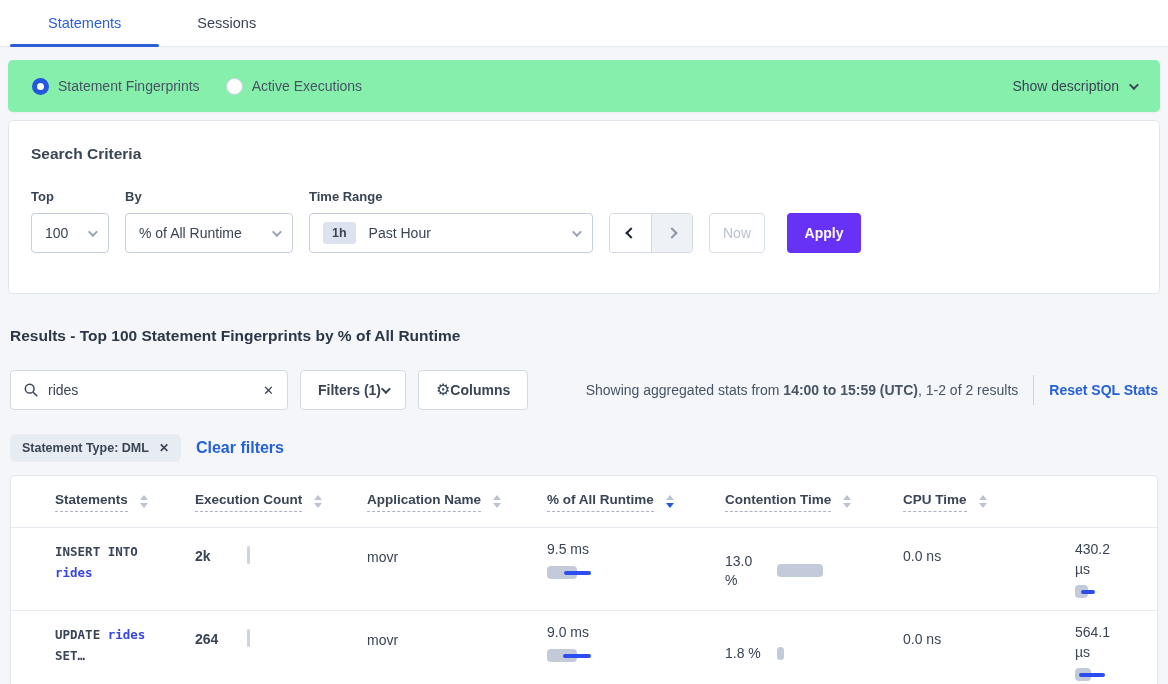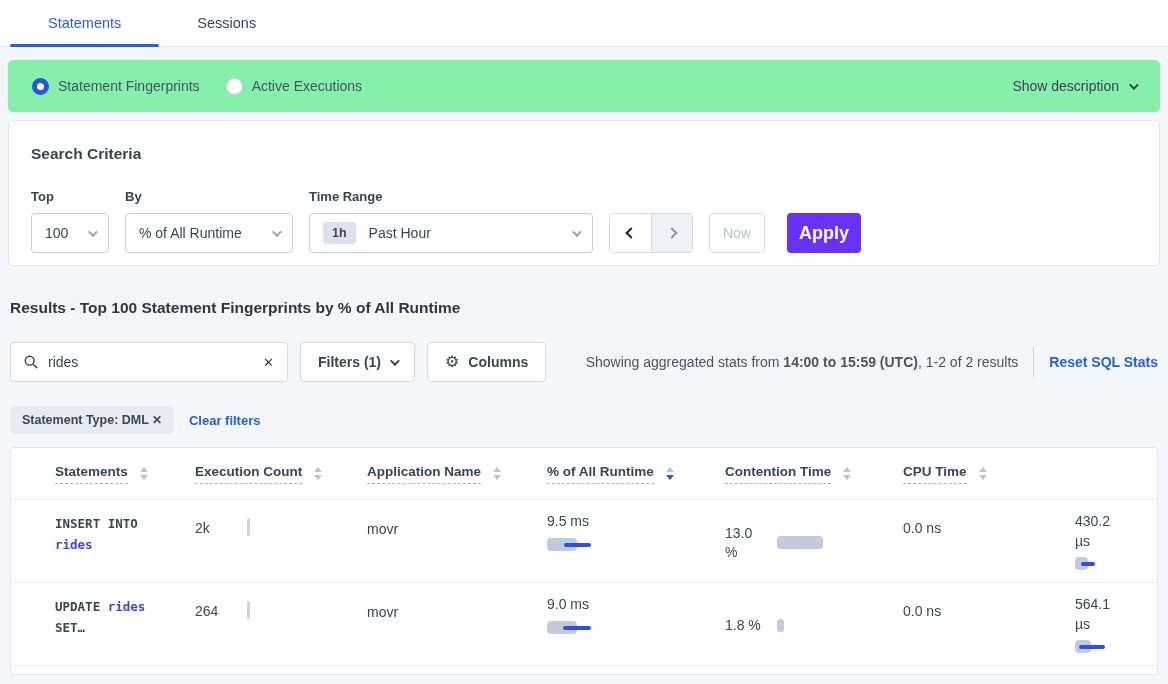--- a/index.html
+++ b/index.html
@@ -61,21 +61,21 @@
     transform: rotate(45deg) translateY(-2px);
   }
   .chev.left  { transform: rotate(135deg); }
   .chev.right { transform: rotate(-45deg); }
   
   .criteria-card {
     margin: 8px 8px 0;
     background: #fff;
     border: 1px solid #e2e7ee;
     border-radius: 5px;
-    padding: 24px 22px 12px;
+    padding: 24px 22px 40px;
   }
   .criteria-title { font-size: 15.5px; font-weight: 700; color: #394455; }
   .fields { display: flex; margin-top: 26px; align-items: flex-end; }
   .field { margin-right: 16px; }
   .field-label { font-size: 13px; font-weight: 700; color: #394455; margin-bottom: 9px; }
   .select {
     height: 40px; border: 1px solid #c6cede; border-radius: 4px;
     display: flex; align-items: center; padding: 0 13px;
     font-size: 14px; color: #394455; background: #fff; cursor: pointer;
   }
@@ -95,54 +95,54 @@
   .pager-btn .chev { width: 8px; height: 8px; border-width: 2.5px; }
   .pager-btn.disabled { background: #eef1f5; color: #8d97a8; border-left: 1px solid #d4dae4; cursor: default; }
   .btn-now {
     width: 56px; height: 40px; border: 1px solid #d8dee8; border-radius: 4px;
     background: #fff; color: #b9c1ce; font-size: 14px;
     display: flex; align-items: center; justify-content: center;
     margin-right: 22px; cursor: default;
   }
   .btn-apply {
     width: 74px; height: 40px; border: none; border-radius: 4px;
-    background: #6732f5; color: #fff; font-size: 18px; font-weight: 700;
+    background: #6732f5; color: #fff; font-size: 14px; font-weight: 700;
     display: flex; align-items: center; justify-content: center; cursor: pointer;
   }
   
   .results-heading { margin: 33px 10px 0; font-size: 15.5px; font-weight: 700; color: #2c3646; }
   .controls-row { margin: 25px 10px 0; display: flex; align-items: center; }
   .search-box {
     width: 278px; height: 40px; background: #fff;
     border: 1px solid #d4dae4; border-radius: 4px;
     display: flex; align-items: center; padding: 0 13px; gap: 10px;
   }
   .search-box input {
     border: none; outline: none; flex: 1; font-size: 14px; color: #394455;
     font-family: "Liberation Sans", sans-serif; min-width: 0;
   }
   .clear-x { color: #394455; font-size: 13px; cursor: pointer; }
   .btn {
     height: 40px; background: #fff; border: 1px solid #d4dae4; border-radius: 4px;
-    display: flex; align-items: center; gap: 9px; padding: 0 17px;
+    display: flex; align-items: center; padding: 0 17px;
     font-size: 14px; font-weight: 700; color: #394455; margin-left: 12px; cursor: pointer;
   }
   .gear { font-size: 16px; font-weight: 400; line-height: 1; }
   .status { margin-left: auto; font-size: 14px; color: #475464; white-space: nowrap; }
   .vdiv { width: 1px; height: 30px; background: #ccd3de; margin: 0 15px; }
   .link { color: #2460d8; font-weight: 700; font-size: 14px; cursor: pointer; white-space: nowrap; }
   
   .chip-row { margin: 24px 10px 0; display: flex; align-items: center; gap: 15px; }
   .chip {
     background: #e7ebf2; border-radius: 6px; padding: 7px 12px;
     font-size: 12.5px; font-weight: 700; color: #394455;
-    display: flex; align-items: flex-start; gap: 3px;
+    display: flex; align-items: flex-start; gap: 10px;
   }
   .chip .x { cursor: pointer; font-size: 12px; }
-  .clear-filters { font-size: 13px; }
+  .clear-filters { font-size: 16px; }
   
   .table-card {
     margin: 13px 10px 0; background: #fff;
     border: 1px solid #e2e7ee; border-radius: 4px;
     padding-bottom: 8px;
   }
   .thead, .trow {
     display: grid;
     grid-template-columns: 140px 172px 180px 178px 178px 172px auto;
     padding-left: 44px;
@@ -153,21 +153,21 @@
   .sort { display: flex; flex-direction: column; gap: 3px; }
   .tri-up { width: 0; height: 0; border-left: 4px solid transparent; border-right: 4px solid transparent; border-bottom: 5px solid #bcc4d4; }
   .tri-dn { width: 0; height: 0; border-left: 4px solid transparent; border-right: 4px solid transparent; border-top: 5px solid #bcc4d4; }
   .tri-dn.active { border-top-color: #2457e0; }
   .trow { padding-top: 13px; padding-bottom: 12px; min-height: 74px; border-bottom: 1px solid #e6eaf0; }
   .trow:last-child { border-bottom: 1px solid #e6eaf0; }
   .stmt { font-family: "DejaVu Sans Mono", monospace; font-size: 12.5px; line-height: 21px; color: #394455; font-weight: 700; }
   .stmt a { color: #3a46e0; text-decoration: none; cursor: pointer; }
   .cell { font-size: 14px; color: #394455; }
   .cell-exec { display: flex; align-items: flex-start; margin-top: 7px; }
-  .cell-exec .num { width: 52px; }
+  .cell-exec .num { width: 52px; font-weight: bold; }
   .vbar { width: 3px; height: 18px; background: #ccd3e1; border-radius: 2px; margin-top: -2px; }
   .cell-app { margin-top: 8px; }
   .cell-cont { margin-top: 7px; }
   .hbar { position: relative; display: block; height: 13px; margin-top: 9px; }
   .hbar .bar { display: block; height: 13px; background: #c3cada; border-radius: 4px; }
   .hbar .line { position: absolute; top: 5px; height: 3.5px; background: #2c4ef0; border-radius: 2px; }
   .cell-pct { display: flex; align-items: center; gap: 10px; margin-top: 2px; }
   .cell-pct .val { display: inline-block; width: 42px; line-height: 19px; }
   .cell-pct .hbar { margin-top: 0; flex: none; }
   .cell-cpu .val { display: inline-block; width: 46px; line-height: 20px; margin-top: -2px; }

